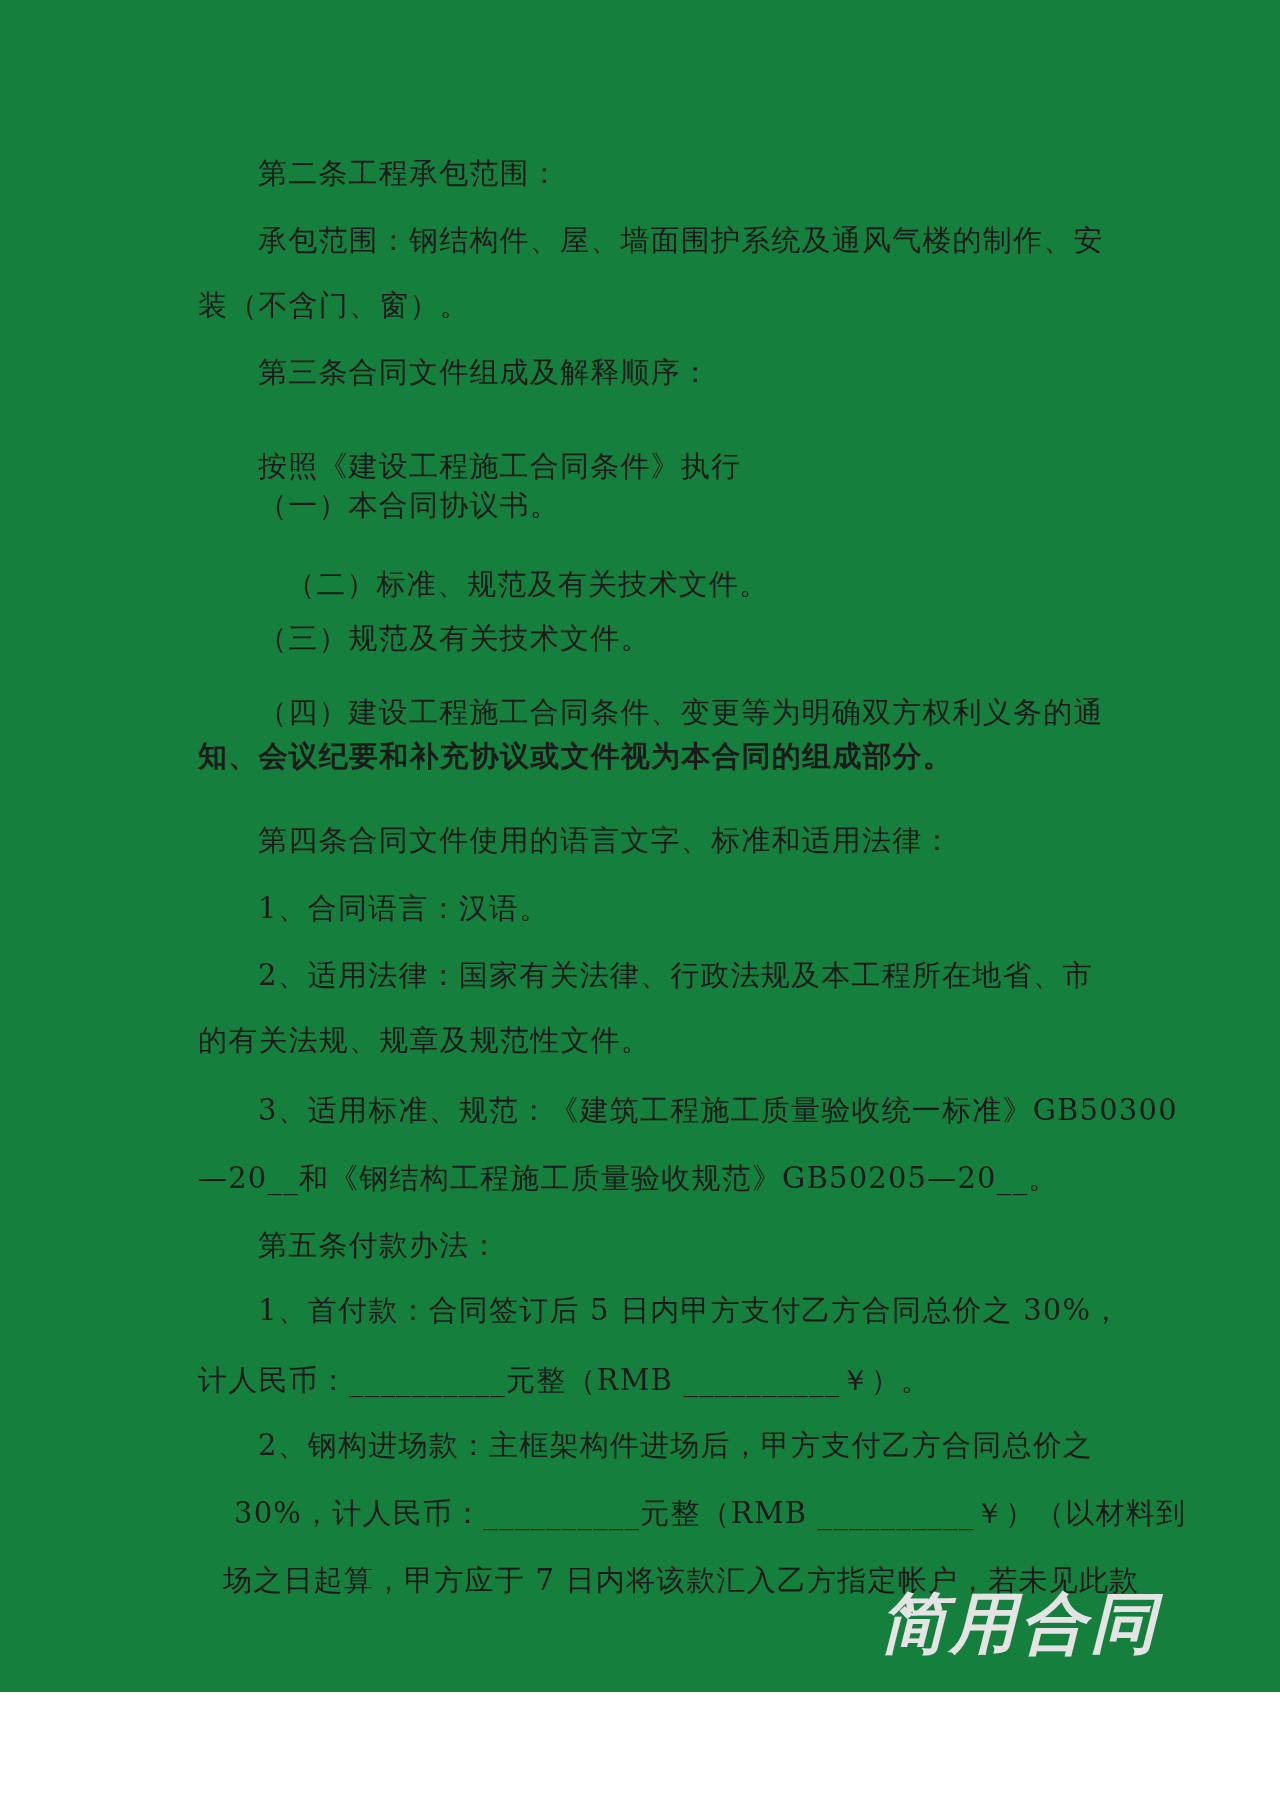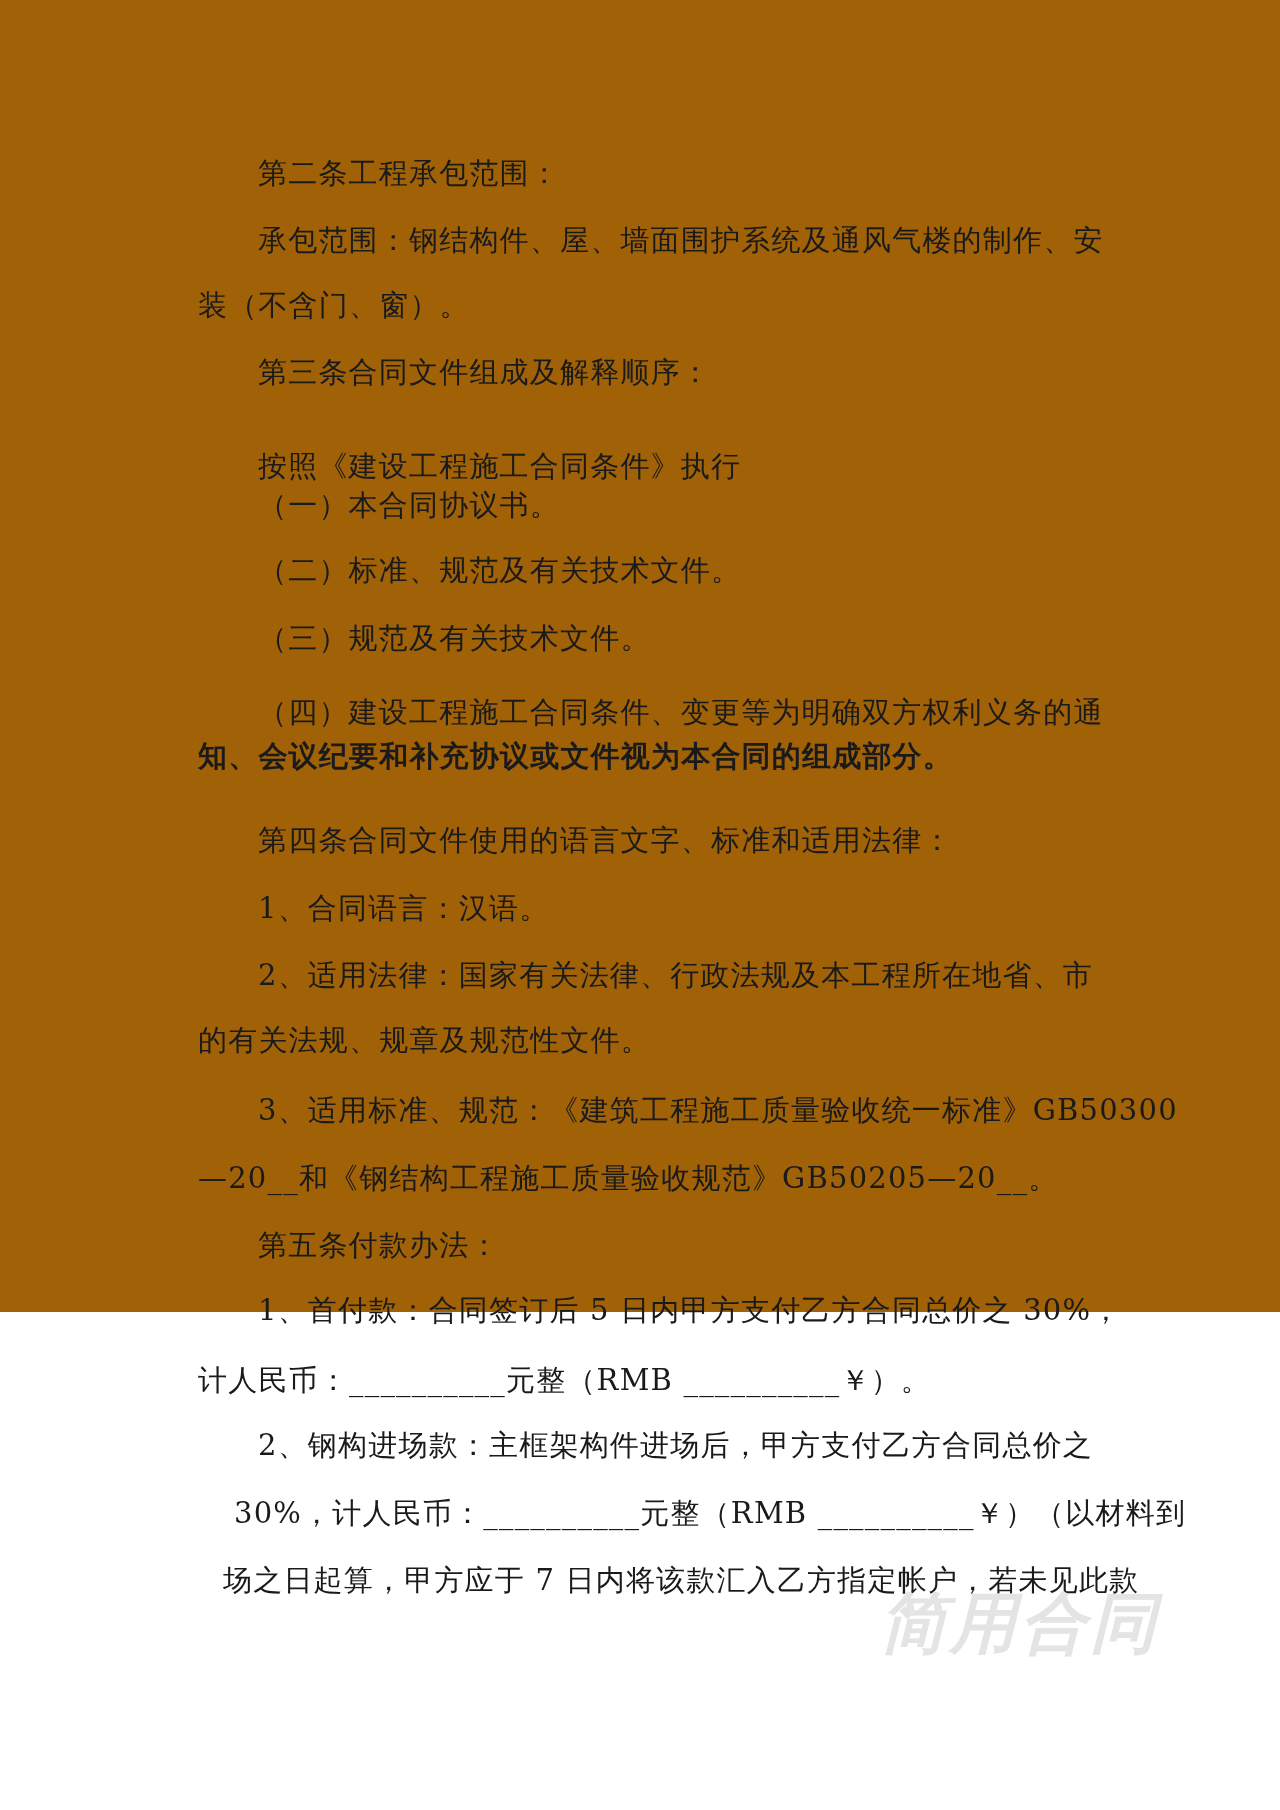--- a/index.html
+++ b/index.html
@@ -13,22 +13,22 @@
     position: relative;
     overflow: hidden;
     font-family: "DejaVu Serif", "Liberation Serif", serif;
     color: #1a1a1a;
   }
   .page {
     position: absolute;
     left: 0;
     top: 0;
     width: 1280px;
-    height: 1312px;
-    background: #a16207;
+    height: 1692px;
+    background: #15803d;
   }
   .line {
     position: absolute;
     left: 198px;
     width: 900px;
     height: 40px;
     line-height: 40px;
     font-size: 29px;
     letter-spacing: 1.2px;
     white-space: nowrap;
@@ -65,21 +65,21 @@
 <body>
 
 <div class="page">
   <div id="lines">
       <div class="line indent" style="top: 153px;">第二条工程承包范围：</div>
       <div class="line indent" style="top: 220px;">承包范围：钢结构件、屋、墙面围护系统及通风气楼的制作、安</div>
       <div class="line" style="top: 285px;">装（不含门、窗）。</div>
       <div class="line indent" style="top: 352px;">第三条合同文件组成及解释顺序：</div>
       <div class="line indent" style="top: 418px; margin-top: 28px;">按照《建设工程施工合同条件》执行</div>
       <div class="line indent" style="top: 485px;">（一）本合同协议书。</div>
-      <div class="line indent" style="top: 550px;">（二）标准、规范及有关技术文件。</div>
+      <div class="line indent" style="top: 564px; margin-left: 28px;">（二）标准、规范及有关技术文件。</div>
       <div class="line indent" style="top: 618px;">（三）规范及有关技术文件。</div>
       <div class="line indent" style="top: 692px;">（四）建设工程施工合同条件、变更等为明确双方权利义务的通</div>
       <div class="line" style="top: 736px; font-weight: bold;">知、会议纪要和补充协议或文件视为本合同的组成部分。</div>
       <div class="line indent" style="top: 820px;">第四条合同文件使用的语言文字、标准和适用法律：</div>
       <div class="line indent" style="top: 888px;">1、合同语言：汉语。</div>
       <div class="line indent" style="top: 955px;">2、适用法律：国家有关法律、行政法规及本工程所在地省、市</div>
       <div class="line" style="top: 1020px;">的有关法规、规章及规范性文件。</div>
       <div class="line indent" style="top: 1090px;">3、适用标准、规范：《建筑工程施工质量验收统一标准》GB50300</div>
       <div class="line" style="top: 1158px;">—20__和《钢结构工程施工质量验收规范》GB50205—20__。</div>
       <div class="line indent" style="top: 1225px;">第五条付款办法：</div>

